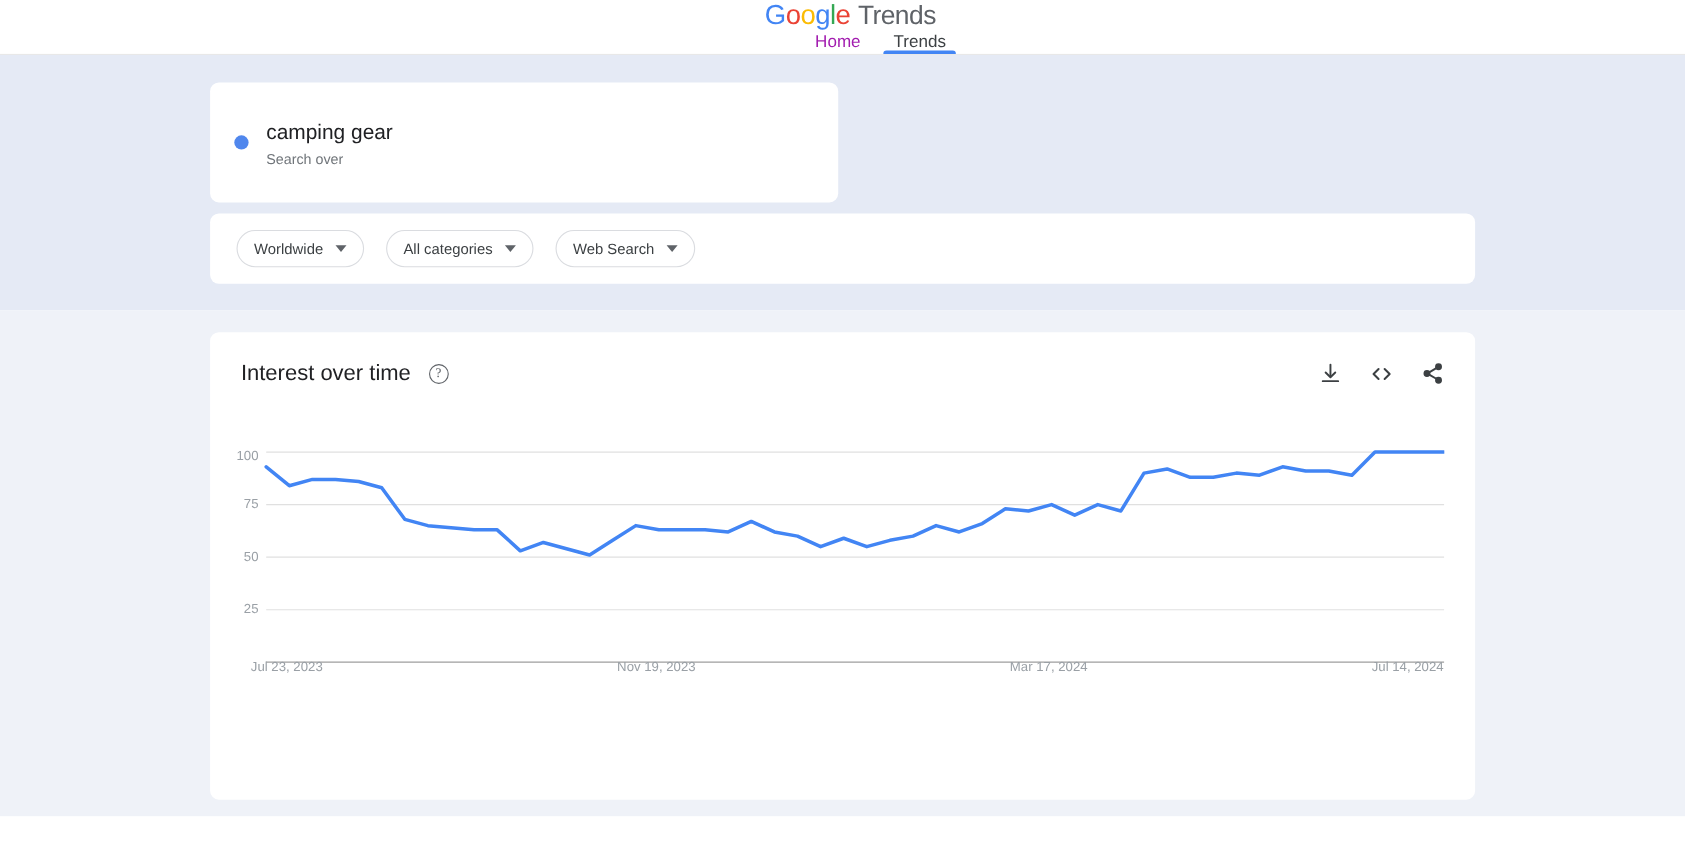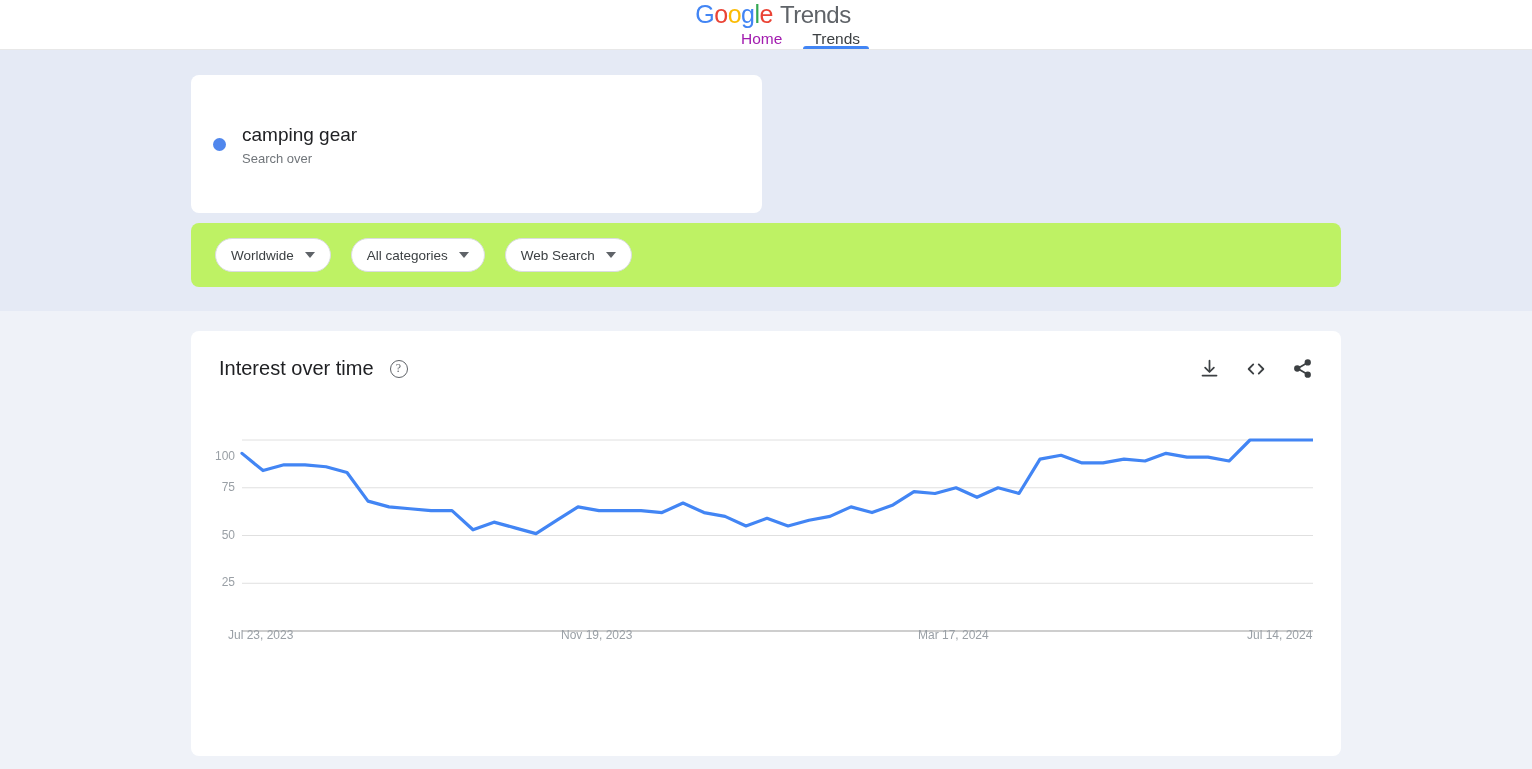--- a/index.html
+++ b/index.html
@@ -78,21 +78,21 @@
     width: 1150px;
     margin: 0 auto;
     padding-left: 0px;
   }
   .term-row {
     display: flex;
     gap: 10px;
   }
   .term-card {
     flex: 0 0 571px;
-    height: 138px;
+    height: 109px;
     background: #ffffff;
     border-radius: 8px;
     display: flex;
     align-items: center;
     padding-left: 22px;
   }
   .term-dot {
     width: 13px; height: 13px;
     border-radius: 50%;
     background: #5087ed;
@@ -129,21 +129,21 @@
     content: "";
     position: absolute;
     background: #5f6368;
   }
   .plus-icon::before { left: 0; top: 8px; width: 18px; height: 2px; }
   .plus-icon::after { top: 0; left: 8px; height: 18px; width: 2px; }
   .compare-label { font-size: 19px; color: #5f6368; }
 
   .filter-card {
     margin-top: 10px;
-    background: #bef264;
+    background: #ffffff;
     border-radius: 8px;
     height: 64px;
     display: flex;
     align-items: center;
     padding-left: 24px;
     gap: 20px;
   }
   .filter-chip {
     height: 34px;
     border: 1px solid #dadce0;
@@ -312,21 +312,21 @@
     <div class="plot">
       <svg id="plot-svg" width="1094" height="230">
           <line x1="23" x2="1094" y1="9" y2="9" stroke="#e0e0e0" stroke-width="1"></line>
           <line x1="23" x2="1094" y1="56.75" y2="56.75" stroke="#e0e0e0" stroke-width="1"></line>
           <line x1="23" x2="1094" y1="104.5" y2="104.5" stroke="#e0e0e0" stroke-width="1"></line>
           <line x1="23" x2="1094" y1="152.25" y2="152.25" stroke="#e0e0e0" stroke-width="1"></line>
           <line x1="23" x2="1094" y1="200" y2="200" stroke="#9e9e9e" stroke-width="1.2"></line>
           <path d="M23.00 22.37 L44.00 39.56 L65.00 33.83 L86.00 33.83 L107.00 35.74 L128.00 41.47 L149.00 70.12 L170.00 75.85 L191.00 77.76 L212.00 79.67 L233.00 79.67 L254.00 98.77 L275.00 91.13 L296.00 96.86 L317.00 102.59 L338.00 89.22 L359.00 75.85 L380.00 79.67 L401.00 79.67 L422.00 79.67 L443.00 81.58 L464.00 72.03 L485.00 81.58 L506.00 85.40 L527.00 94.95 L548.00 87.31 L569.00 94.95 L590.00 89.22 L611.00 85.40 L632.00 75.85 L653.00 81.58 L674.00 73.94 L695.00 60.57 L716.00 62.48 L737.00 56.75 L758.00 66.30 L779.00 56.75 L800.00 62.48 L821.00 28.10 L842.00 24.28 L863.00 31.92 L884.00 31.92 L905.00 28.10 L926.00 30.01 L947.00 22.37 L968.00 26.19 L989.00 26.19 L1010.00 30.01 L1031.00 9.00 L1052.00 9.00 L1073.00 9.00 L1094.00 9.00" fill="none" stroke="#4285F4" stroke-width="3.2" stroke-linejoin="round" stroke-linecap="round"></path>
         </svg>
       <div id="ylabels">
-          <div class="ytick" style="left: -14px; top: 18px;">100</div>
+          <div class="ytick" style="left: -14px; top: 5px;">100</div>
           <div class="ytick" style="left: -14px; top: 48.75px;">75</div>
           <div class="ytick" style="left: -14px; top: 96.5px;">50</div>
           <div class="ytick" style="left: -14px; top: 144.25px;">25</div>
         </div>
       <div id="xlabels">
           <div class="xtick" style="left: 9px;">Jul 23, 2023</div>
           <div class="xtick" style="left: 342px;">Nov 19, 2023</div>
           <div class="xtick" style="left: 699px;">Mar 17, 2024</div>
           <div class="xtick" style="left: 1028px;">Jul 14, 2024</div>
         </div>

